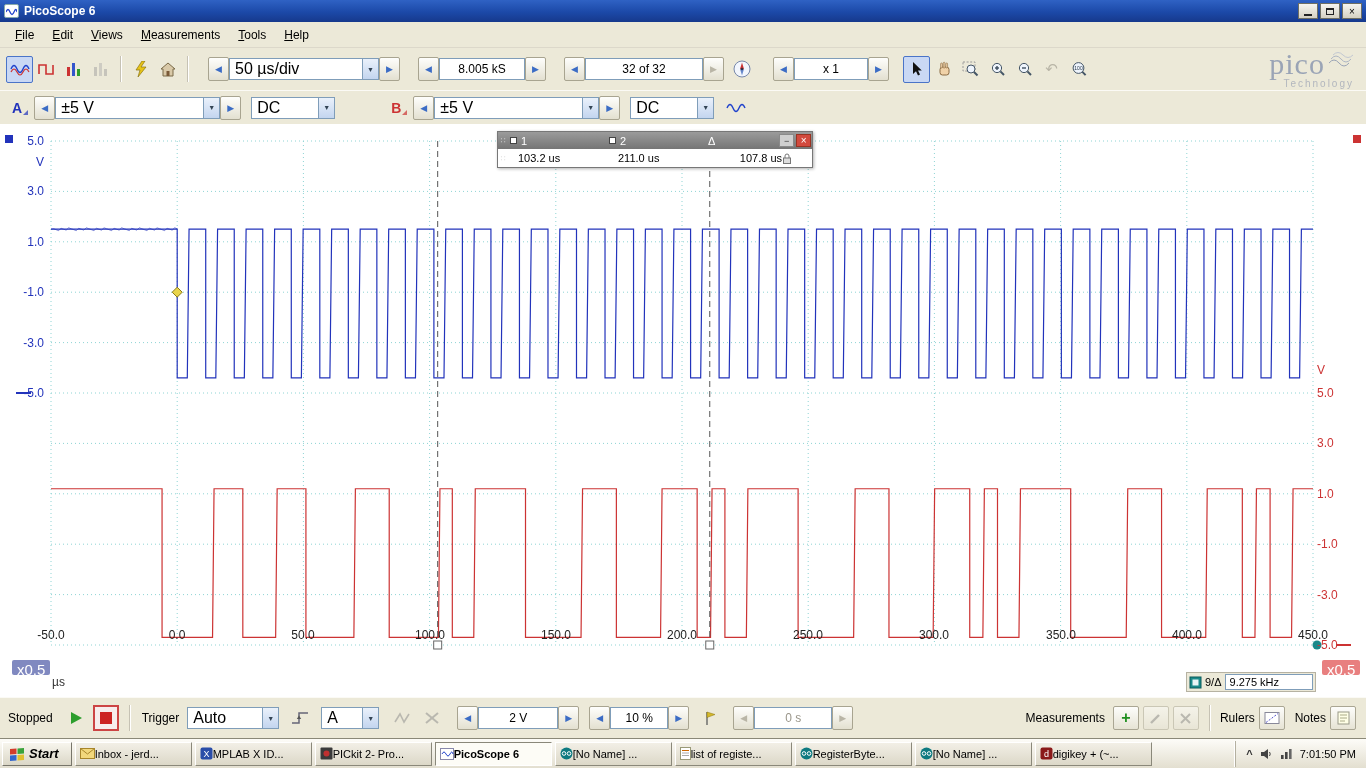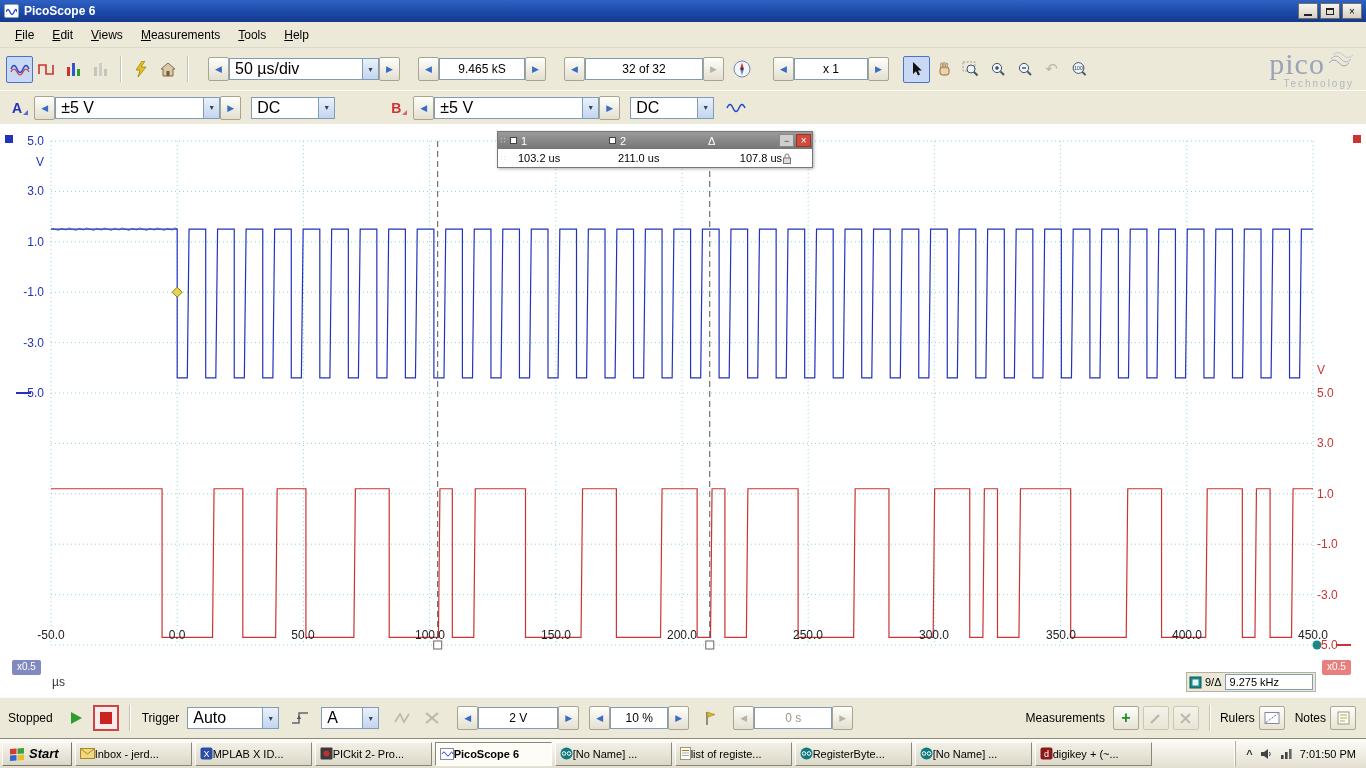--- a/index.html
+++ b/index.html
@@ -55,21 +55,21 @@
   .chan-a { color:#2233bb; } .chan-b { color:#cc3333; }
 
   
   .scope { position:absolute; top:124px; left:0; width:1366px; height:573px; background:#fff; }
   #scope-svg { position:absolute; left:0; top:0; }
   .grid { stroke:#8fd4d4; stroke-dasharray:1 3; stroke-width:1; fill:none; }
   .ylab { position:absolute; width:40px; font-size:12px; }
   .ylab.l { left:4px; text-align:right; color:#2233bb; }
   .ylab.r { left:1317px; text-align:left; color:#cc3333; }
   .xlab { position:absolute; top:504px; width:60px; text-align:center; font-size:12px; color:#222; }
-  .badge { position:absolute; top:536px; height:15px; padding:1px 5px; color:#fff; font-size:10px; border-radius:2px; }
+  .badge { position:absolute; top:536px; height:15px; padding:1px 5px; color:#fff; font-size:15px; border-radius:2px; }
   .badge.left { left:12px; background:#8089c0; }
   .badge.right { left:1322px; background:#e87f7f; }
   .xunit { position:absolute; top:551px; left:52px; font-size:12px; color:#333; }
   .freq-box { position:absolute; top:548px; left:1186px; height:20px; display:flex; align-items:center;
     background:#ece9d8; border:1px solid #b6b2a2; padding:1px 2px; gap:3px; }
   .freq-value { background:#fff; border:1px solid #7f9db9; height:16px; min-width:88px;
     display:flex; align-items:center; padding:0 4px; font-size:11px; }
 
   .ruler-box { position:absolute; left:497px; top:7px; width:316px; border:1px solid #777;
     box-shadow:1px 1px 3px rgba(0,0,0,.3); font-size:11px; background:#fff; }
@@ -193,21 +193,21 @@
       <span class="txt">50 µs/div</span>
       <span class="drop">▼</span>
     </span>
     <span class="spin">
         <span>▶</span>
       </span>
 
     <span class="spin" style="margin-left:18px">
         <span>◀</span>
       </span>
-    <span class="vbox" style="width:86px">9.465 kS</span>
+    <span class="vbox" style="width:86px">8.005 kS</span>
     <span class="spin">
         <span>▶</span>
       </span>
 
     <span class="spin" style="margin-left:18px">
         <span>◀</span>
       </span>
     <span class="vbox" style="width:118px">32 of 32</span>
     <span class="spin disabled">
         <span>▶</span>

